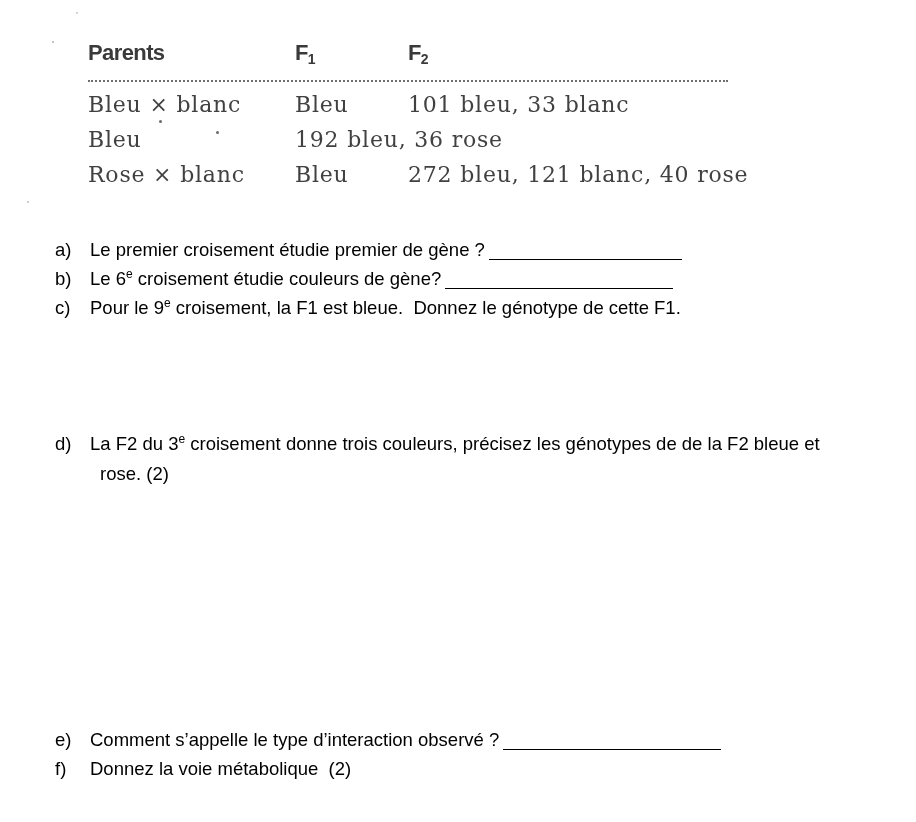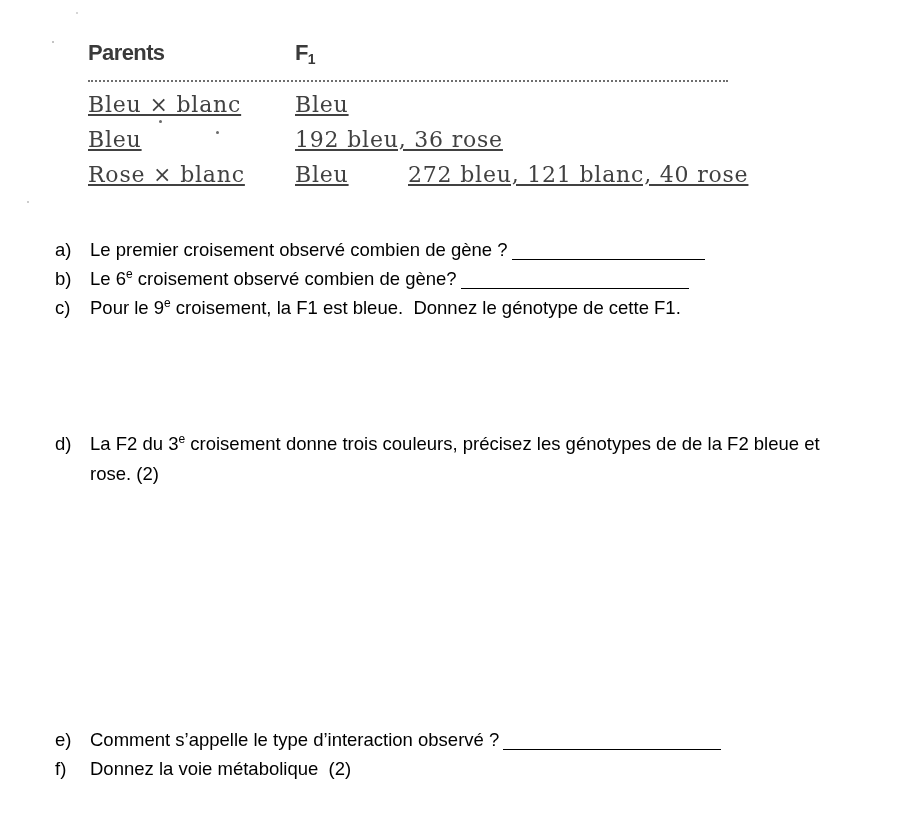--- a/index.html
+++ b/index.html
@@ -52,38 +52,37 @@
     font-family: "DejaVu Serif", serif;
     font-size: 22px;
     letter-spacing: 0.8px;
   }
   .t-row {
     display: grid;
     grid-template-columns: 207px 113px 1fr;
     height: 35px;
     line-height: 35px;
     white-space: nowrap;
-    text-decoration: underline;
   }
 
   
   .question {
     position: absolute;
     left: 55px;
     display: flex;
     align-items: flex-start;
     color: #000000;
     font-size: 18.5px;
     line-height: 24px;
     white-space: nowrap;
   }
   .q-label { width: 35px; flex: none; }
   .q-body sup { font-size: 12px; line-height: 0; }
   .q-multiline { line-height: 30px; white-space: normal; width: 795px; }
-  .q-line2 { display: block; }
+  .q-line2 { display: block; margin-left: 10px; }
   .blank {
     display: inline-block;
     height: 1px;
     border-bottom: 1.6px solid #000;
     vertical-align: -4px;
     margin-left: 4px;
   }
   .blank-a { width: 193px; }
   .blank-b { width: 228px; }
   .blank-e { width: 218px; }
@@ -97,47 +96,49 @@
 </style>
 </head>
 <body>
 
 <div class="page">
 
   <div class="scan-table">
     <div class="t-header">
       <span>Parents</span>
       <span><span>F</span><sub>1</sub></span>
+      <span><span>F</span><sub>2</sub></span>
     </div>
     <div class="dotted-rule"></div>
     <div class="t-body">
       <div class="t-row">
         <span>Bleu × blanc</span>
         <span>Bleu</span>
+        <span>101 bleu, 33 blanc</span>
       </div>
       <div class="t-row">
         <span>Bleu</span>
         <span>192 bleu, 36 rose</span>
       </div>
       <div class="t-row">
         <span>Rose × blanc</span>
         <span>Bleu</span>
         <span>272 bleu, 121 blanc, 40 rose</span>
       </div>
     </div>
   </div>
 
   <div class="question" style="top:238px">
     <span class="q-label">a)</span>
-    <span class="q-body"><span>Le premier croisement observé combien de gène ?</span><span class="blank blank-a"></span></span>
+    <span class="q-body"><span>Le premier croisement étudie premier de gène ?</span><span class="blank blank-a"></span></span>
   </div>
 
   <div class="question" style="top:267px">
     <span class="q-label">b)</span>
-    <span class="q-body"><span>Le 6</span><sup>e</sup><span> croisement observé combien de gène?</span><span class="blank blank-b"></span></span>
+    <span class="q-body"><span>Le 6</span><sup>e</sup><span> croisement étudie couleurs de gène?</span><span class="blank blank-b"></span></span>
   </div>
 
   <div class="question" style="top:296px">
     <span class="q-label">c)</span>
     <span class="q-body"><span>Pour le 9</span><sup>e</sup><span> croisement, la F1 est bleue.&nbsp; Donnez le génotype de cette F1.</span></span>
   </div>
 
   <div class="question" style="top:429px">
     <span class="q-label" style="line-height:30px">d)</span>
     <span class="q-body q-multiline"><span>La F2 du 3</span><sup>e</sup><span> croisement donne trois couleurs, précisez les génotypes de de la F2 bleue et</span><span class="q-line2">rose. (2)</span></span>

